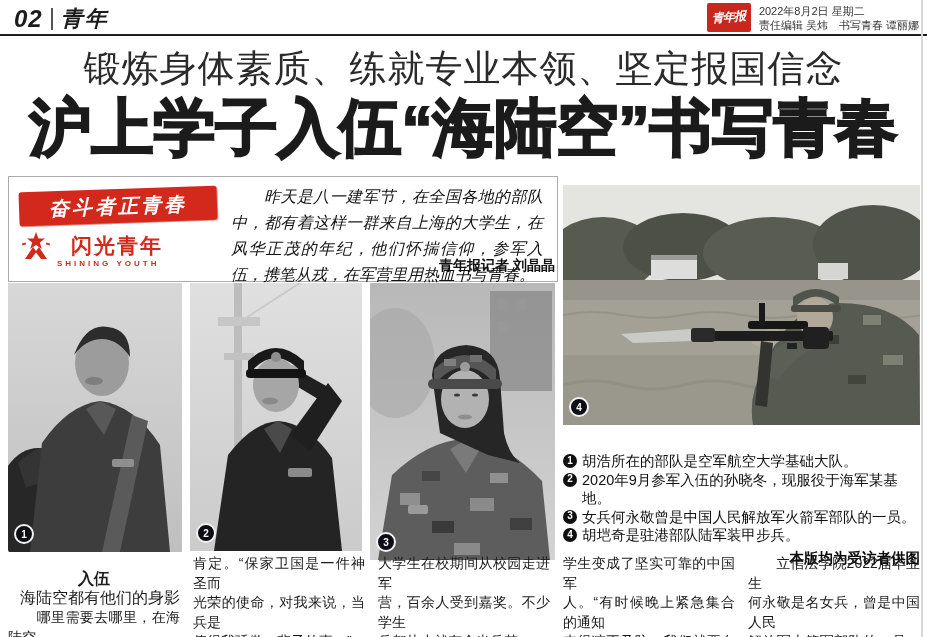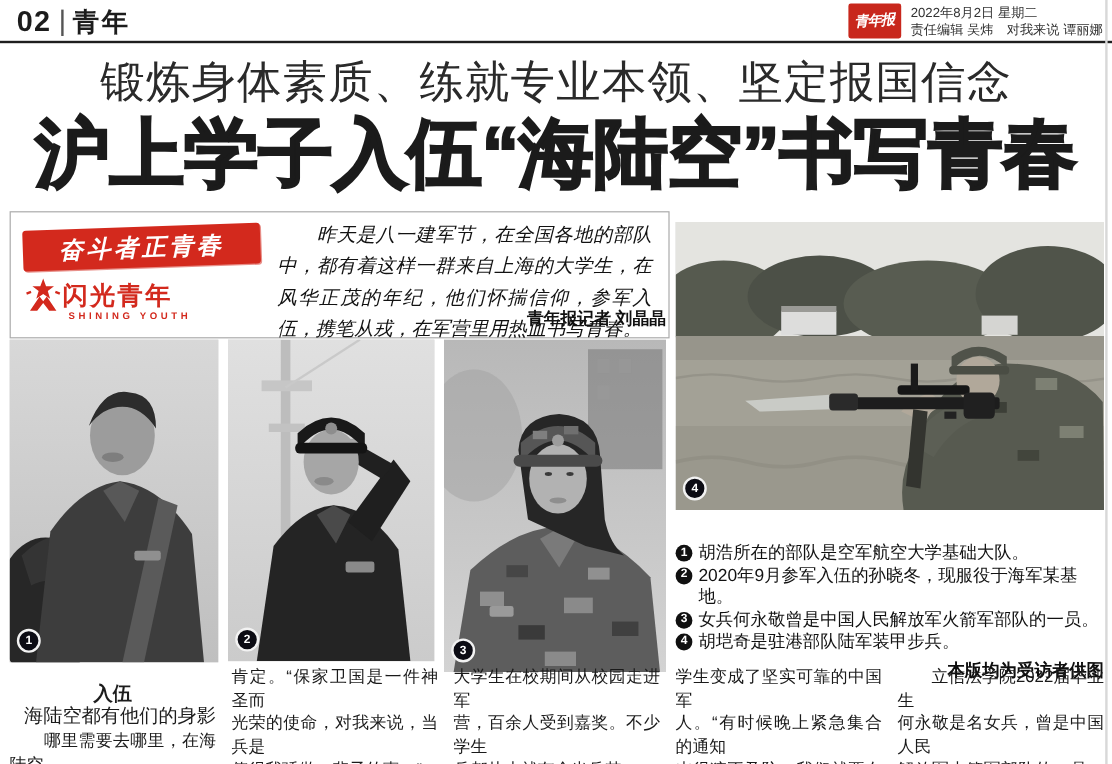--- a/index.html
+++ b/index.html
@@ -4,36 +4,36 @@
 <style>
   html,body{margin:0;padding:0;background:#888;}
   .page{
     position:relative;width:927px;height:637px;background:#fff;
     overflow:hidden;margin:0 auto;
     font-family:"Liberation Sans","DejaVu Sans",sans-serif;
     color:#1c1c1c;
   }
   
   .header{position:absolute;left:0;top:0;width:927px;height:34px;border-bottom:2px solid #1e1e1e;}
-  .pageno-wrap{position:absolute;left:14px;top:4px;display:flex;align-items:center;gap:8px;}
+  .pageno-wrap{position:absolute;left:14px;top:4px;display:flex;align-items:center;gap:8px;font-style:italic;}
   .pageno{font-size:24px;font-weight:600;letter-spacing:1px;}
   .pdiv{width:2px;height:22px;background:#555;}
   .section{font-size:22px;font-weight:600;letter-spacing:2px;}
   .masthead{position:absolute;right:8px;top:3px;display:flex;align-items:center;gap:8px;}
   .mlogo{width:44px;height:29px;background:#c8271c;border-radius:2px;display:flex;align-items:center;justify-content:center;overflow:hidden;}
   .mlogo span{color:#fff;font-size:12px;font-weight:700;font-style:italic;transform:rotate(-4deg);letter-spacing:-1px;}
   .mdates{font-size:11px;line-height:14px;color:#333;}
   
   .kicker{position:absolute;left:0;top:44px;width:927px;text-align:center;font-size:37px;color:#2a2a2a;font-weight:400;letter-spacing:1px;}
   .mainhead{position:absolute;left:0;top:86px;width:927px;text-align:center;font-size:62px;font-weight:900;color:#1b1b1b;-webkit-text-stroke:2px #1b1b1b;letter-spacing:0;white-space:nowrap;}
   
   .introbox{position:absolute;left:8px;top:176px;width:548px;height:104px;border:1px solid #ababab;}
   .stamp{position:absolute;left:10px;top:12px;width:198px;height:34px;background:#d3291d;border-radius:3px;transform:rotate(-2deg);display:flex;align-items:center;justify-content:center;box-shadow:1px 1px 0 #e8908a;}
   .stamp span{color:#fff;font-size:20px;font-weight:800;font-style:italic;letter-spacing:3px;white-space:nowrap;}
-  .brandrow{position:absolute;left:12px;top:54px;display:flex;align-items:center;gap:1px;}
+  .brandrow{position:absolute;left:12px;top:54px;display:flex;align-items:center;gap:20px;}
   .brandname{color:#d3291d;font-size:21px;font-weight:800;letter-spacing:2px;}
   .branden{position:absolute;left:48px;top:82px;color:#d3291d;font-size:8px;font-weight:700;letter-spacing:3px;}
   .introtext{position:absolute;left:222px;top:7px;width:312px;font-size:16px;line-height:26px;text-align:justify;color:#121212;font-style:italic;}
   .byline{position:absolute;right:2px;bottom:6px;font-size:14px;font-weight:700;color:#111;}
   
   .photo{position:absolute;overflow:hidden;background:#cfcfcf;}
   .photo svg{display:block;}
   .p1{left:8px;top:283px;width:174px;height:269px;}
   .p2{left:190px;top:283px;width:172px;height:268px;}
   .p3{left:370px;top:283px;width:185px;height:277px;}
@@ -63,21 +63,21 @@
       <span class="pageno">02</span>
       <span class="pdiv"></span>
       <span class="section">青年</span>
     </div>
     <div class="masthead">
       <div class="mlogo">
         <span>青年报</span>
       </div>
       <div class="mdates">
         <div>2022年8月2日 星期二</div>
-        <div>责任编辑 吴炜　对我来说 谭丽娜</div>
+        <div>责任编辑 吴炜　书写青春 谭丽娜</div>
       </div>
     </div>
   </div>
 
   <div class="kicker">锻炼身体素质、练就专业本领、坚定报国信念</div>
   <div class="mainhead">沪上学子入伍“海陆空”书写青春</div>
 
   <div class="introbox">
     <div class="stamp">
       <span>奋斗者正青春</span>

